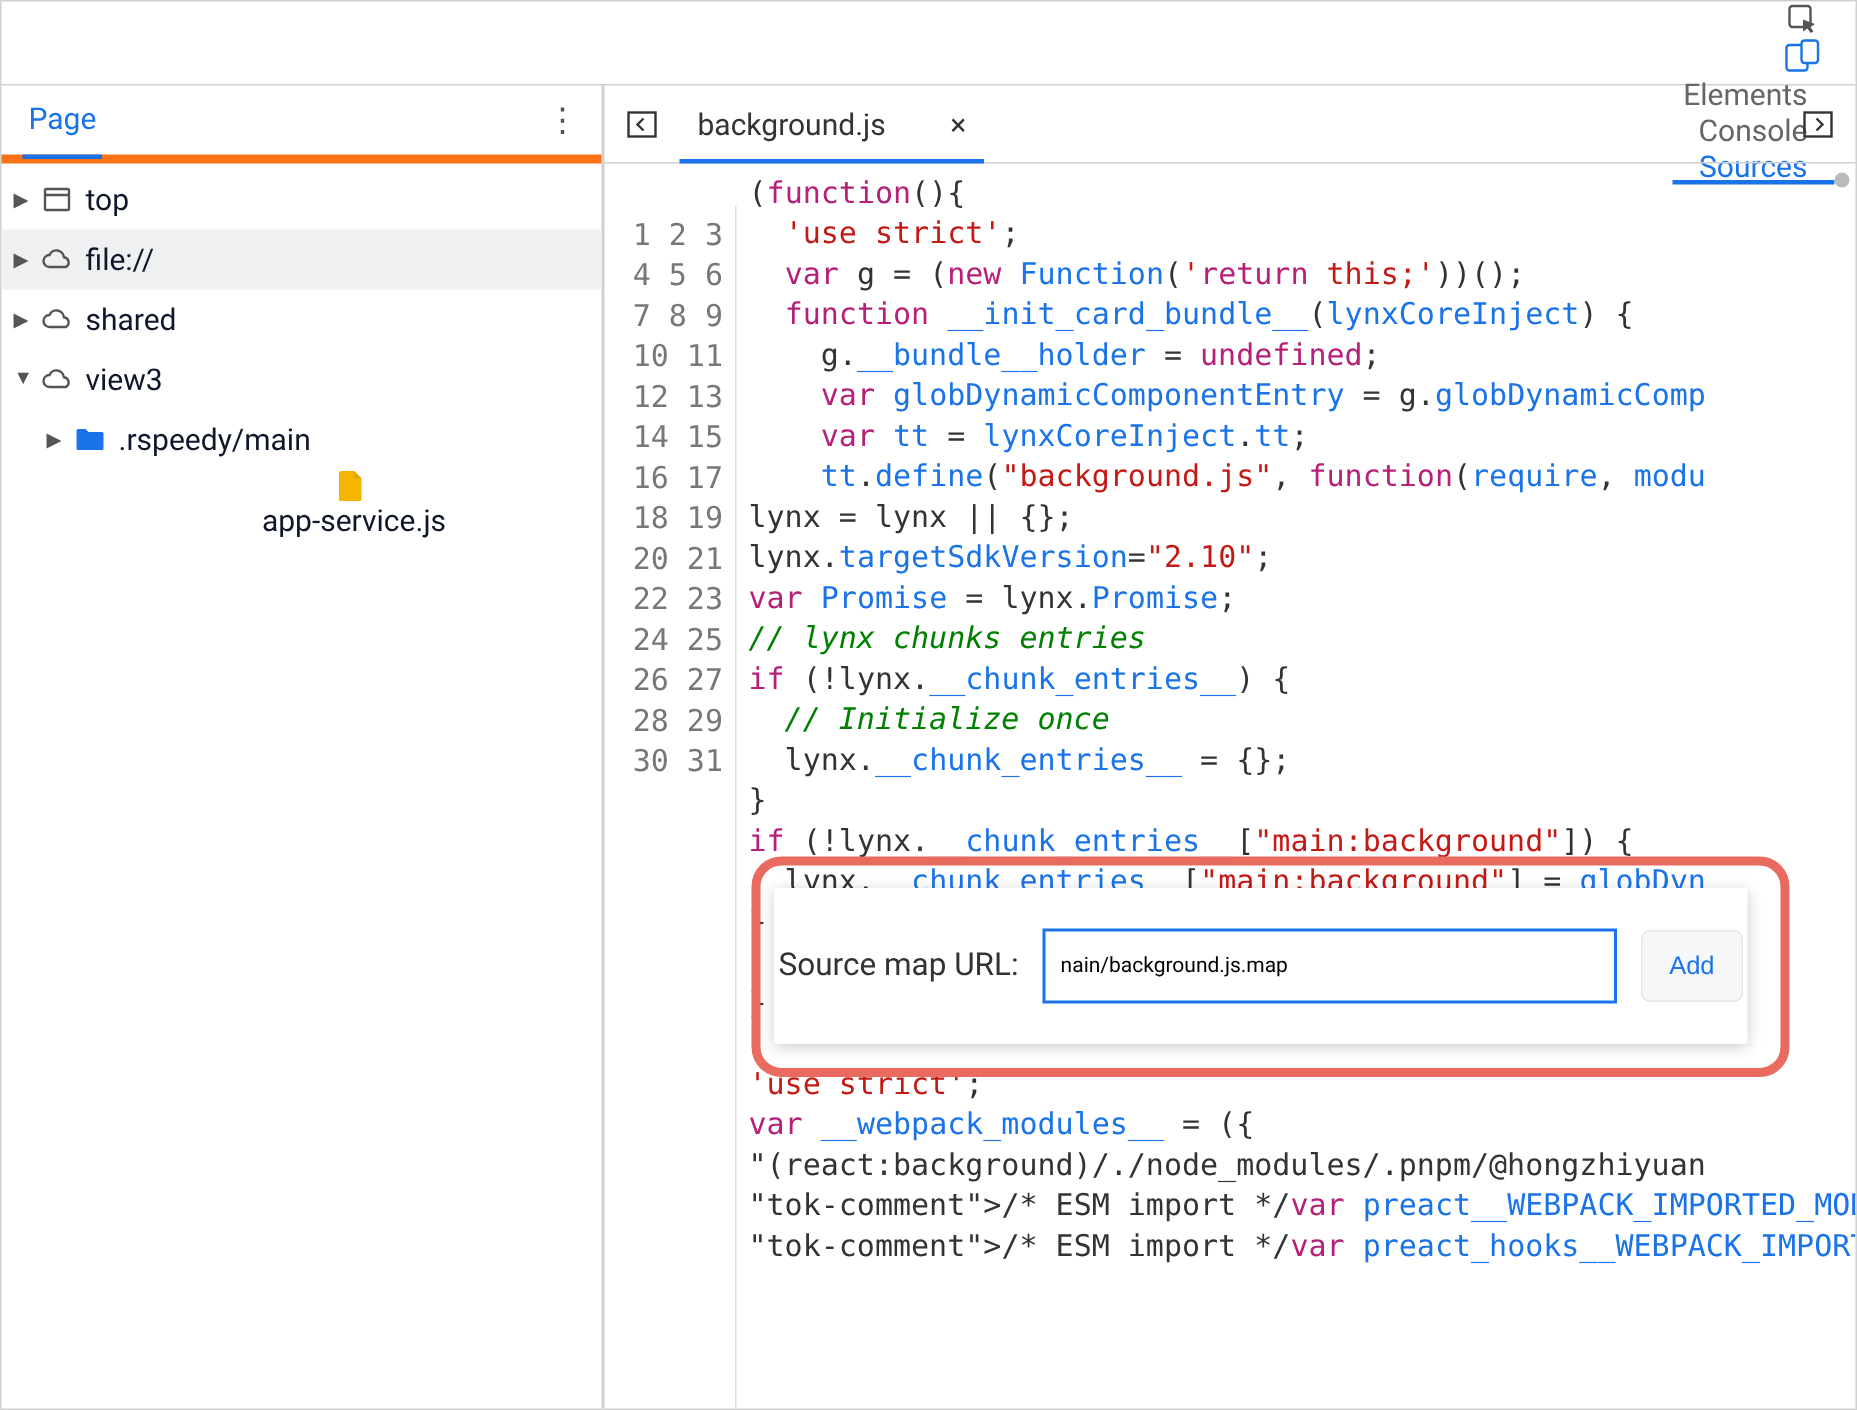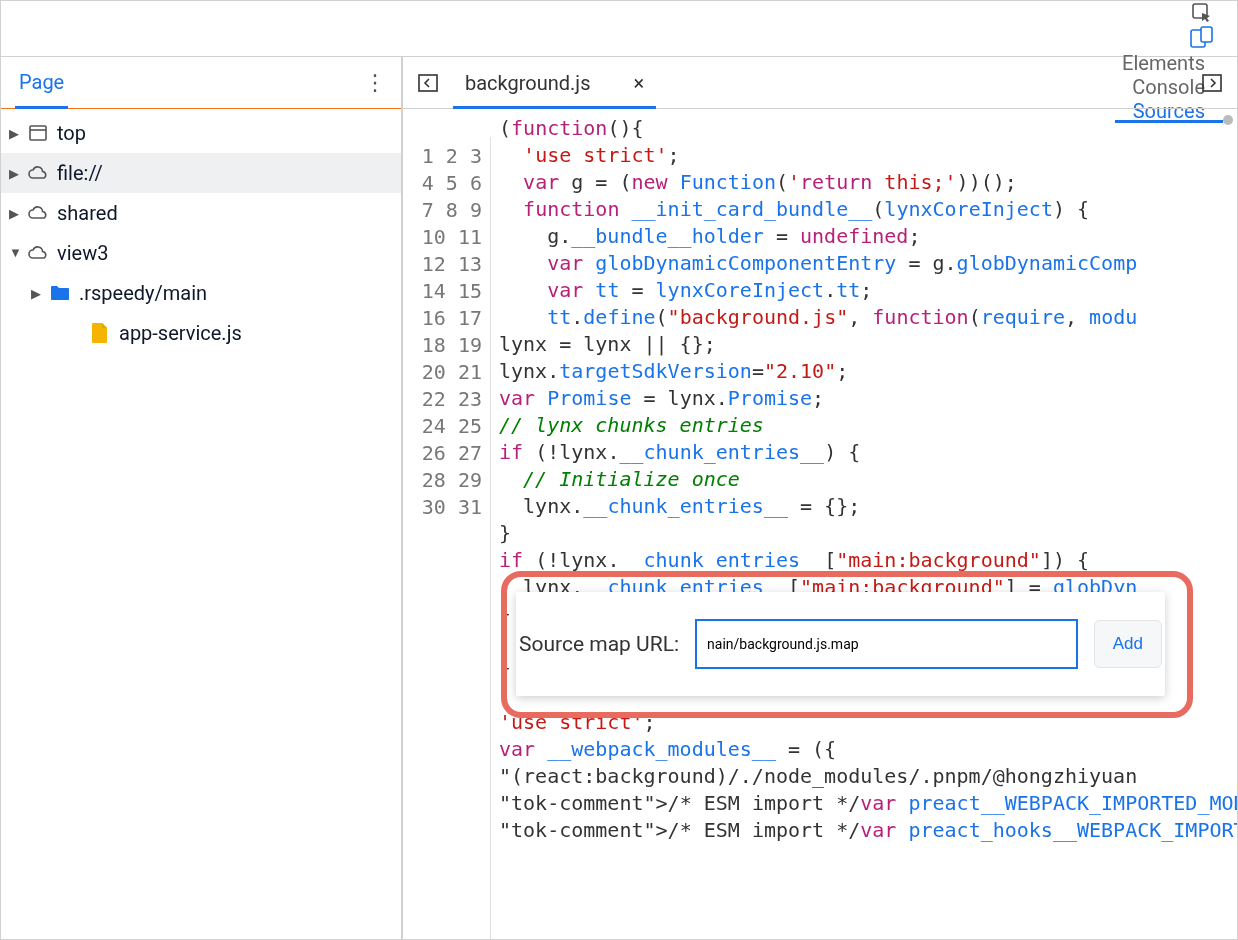--- a/index.html
+++ b/index.html
@@ -72,21 +72,21 @@
   border-right: 2px solid #d0d0d0;
   display: flex;
   flex-direction: column;
 }
 .sidebar-header {
   display: flex;
   align-items: center;
   justify-content: space-between;
   height: 52px;
   padding: 0 14px 0 18px;
-  border-bottom: 1px solid #f97316;
+  border-bottom: 6px solid #f97316;
 }
 .sidebar-tab {
   font-size: 20px;
   color: #1a73e8;
   position: relative;
   padding-bottom: 2px;
   height: 52px;
   display: flex;
   align-items: center;
 }
@@ -127,21 +127,21 @@
 .tree-icon {
   width: 22px;
   height: 22px;
   margin: 0 8px 0 4px;
   display: inline-flex;
   align-items: center;
   justify-content: center;
 }
 .tree-label { color: #0f172a; }
 .indent-1 { padding-left: 30px; }
-.indent-2 { padding-left: 70px; }
+.indent-2 { padding-left: 70px; flex-direction: column; }
 .folder-fill { fill: #1a73e8; }
 .file-fill { fill: #f4b400; }
 .editor {
   flex: 1;
   display: flex;
   flex-direction: column;
   min-width: 0;
   position: relative;
 }
 .editor-tabs {

